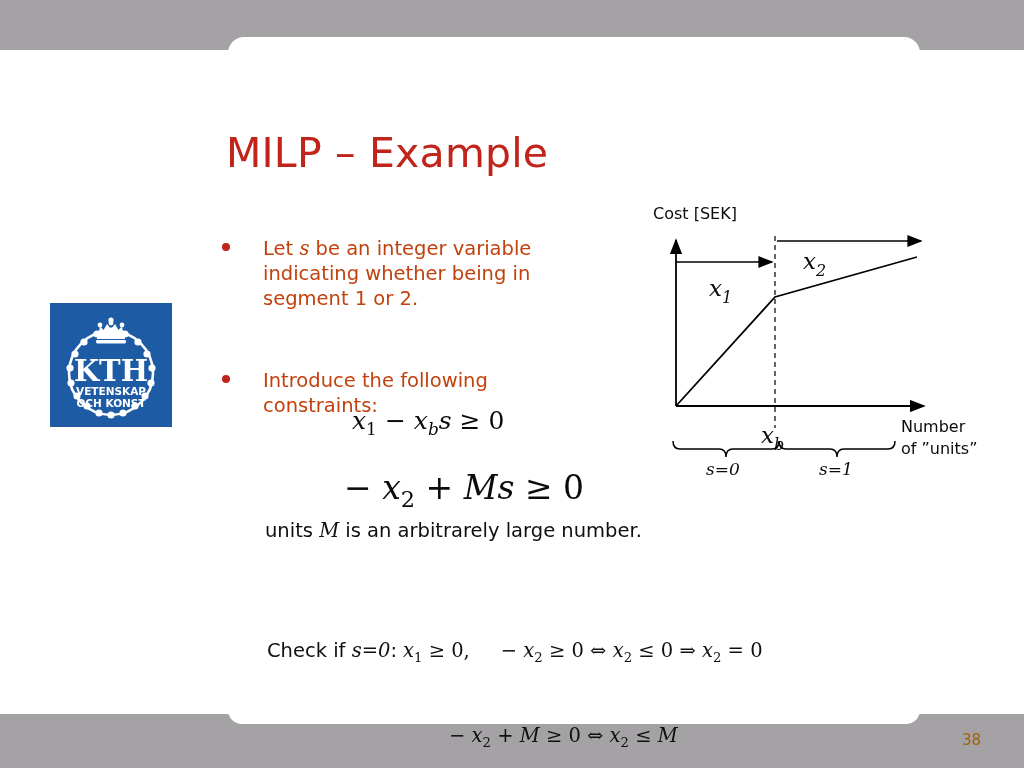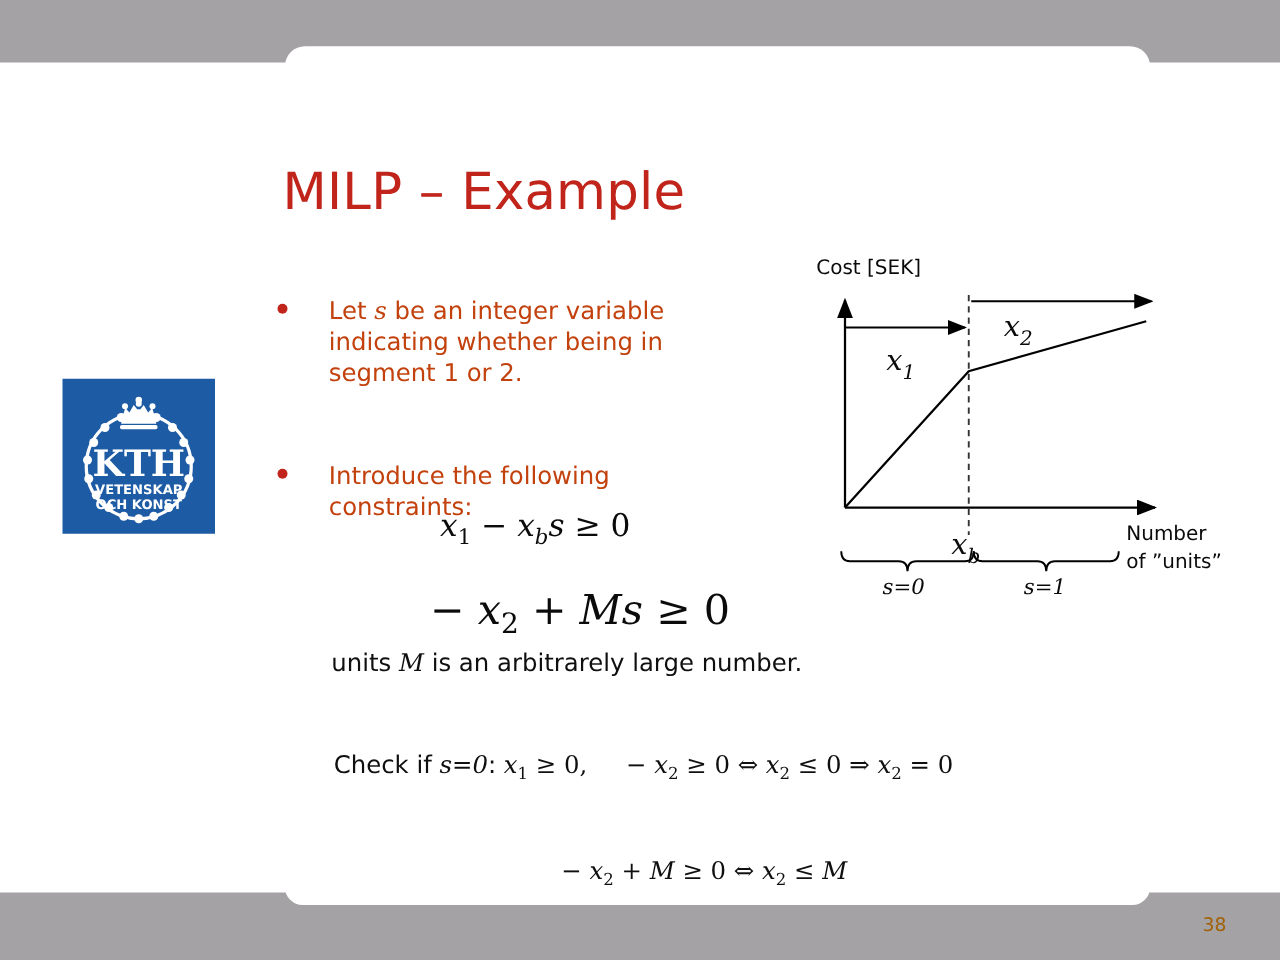--- a/index.html
+++ b/index.html
@@ -126,20 +126,21 @@
     white-space: nowrap;
   }
 
   
   .check-line {
     position: absolute;
     font-family: "DejaVu Sans", sans-serif;
     font-size: 19.5px;
     color: #0f0f0f;
     white-space: nowrap;
+    margin-top: 39px;
   }
   #check-line-0 { left: 267px; top: 600px; }
   #check-line-1 { left: 267px; top: 650px; }
   #check-line-1b { left: 443px; top: 685px; }
   .check-label { font-family: "DejaVu Sans", sans-serif; }
   .check-cond {
     font-family: "DejaVu Serif", serif;
     font-style: italic;
     font-size: 19.5px;
   }

